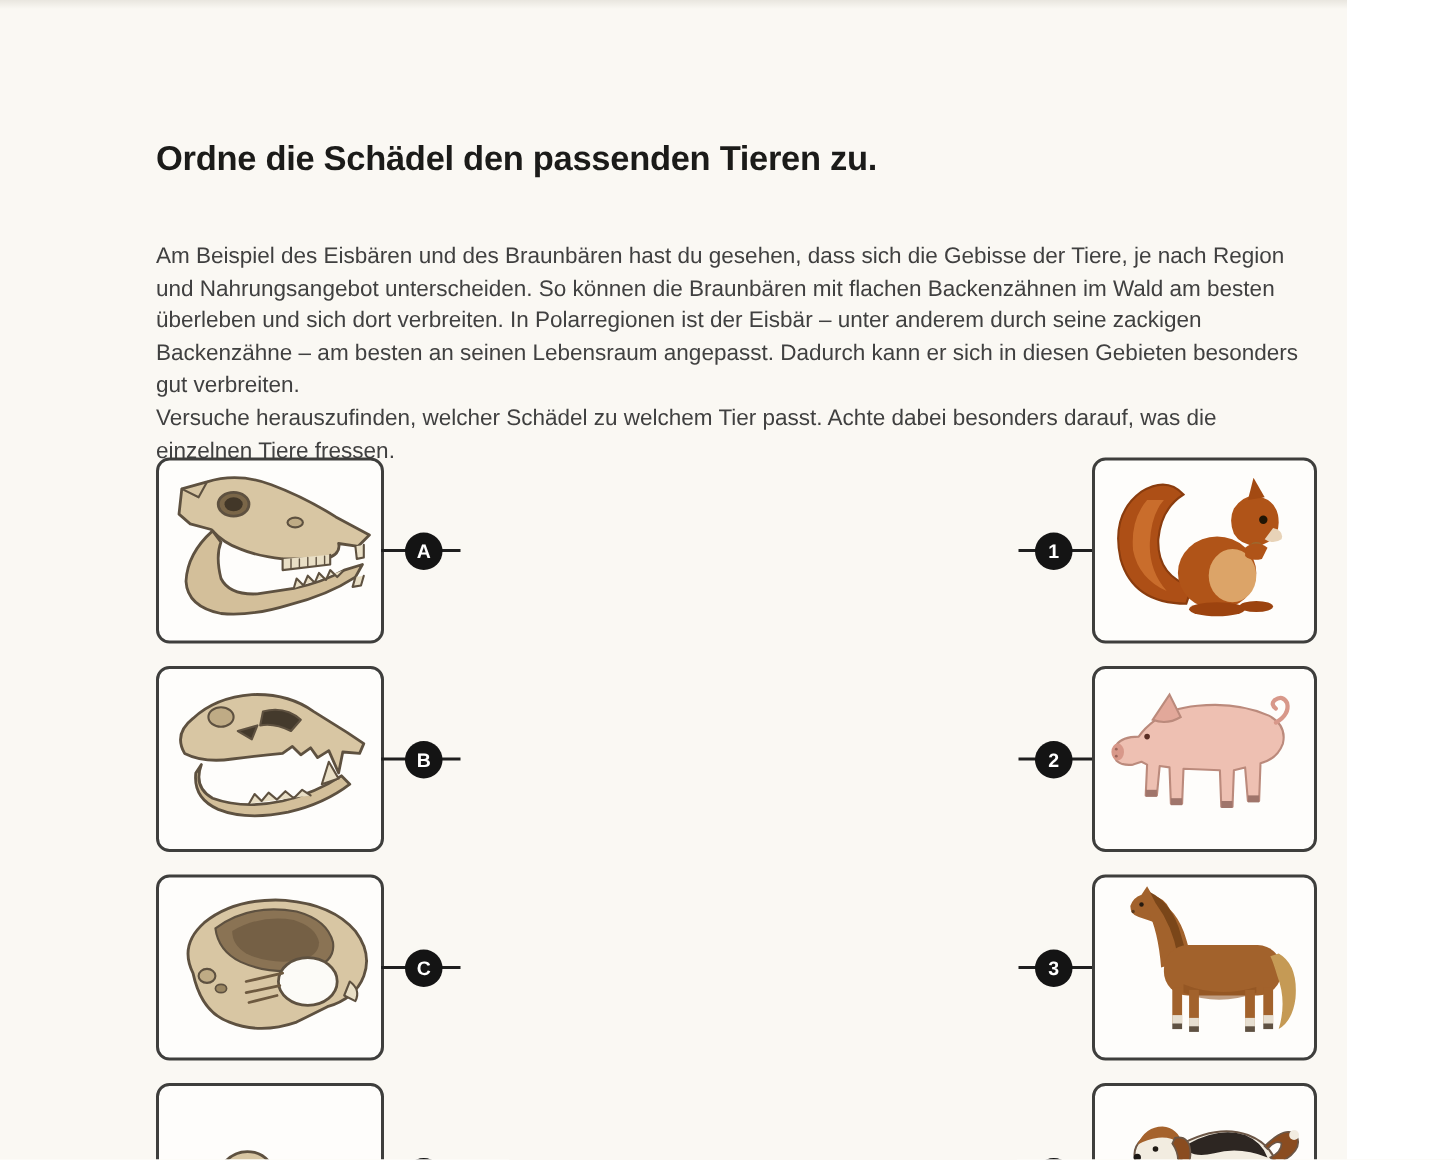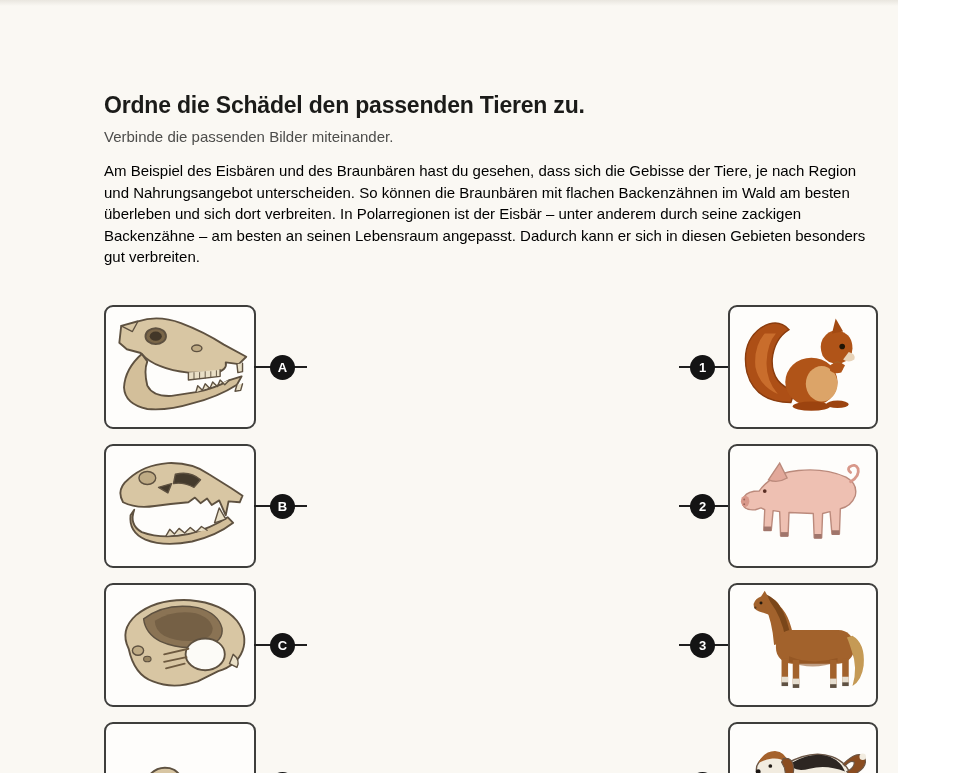--- a/index.html
+++ b/index.html
@@ -7,21 +7,21 @@
     position:relative;width:898px;height:773px;overflow:hidden;
     background:#faf8f3;font-family:"Liberation Sans",sans-serif;
   }
   .top-edge{position:absolute;top:0;left:0;right:0;height:6px;
     background:linear-gradient(#e9e6df,#faf8f3);}
   .page-title{position:absolute;left:104px;top:92px;margin:0;
     font-size:23px;font-weight:700;color:#1b1b19;letter-spacing:-0.2px;}
   .subtitle{position:absolute;left:104px;top:128px;margin:0;
     font-size:15px;color:#4d4d4b;}
   .intro{position:absolute;left:104px;top:160px;width:766px;
-    font-size:15px;line-height:21.6px;color:#000000;}
+    font-size:15px;line-height:21.6px;color:#404040;}
   .intro p{margin:0;}
   .img-box{
     position:absolute;width:152px;height:124px;box-sizing:border-box;
     background:#fefdfb;border:2px solid #3e3e3c;border-radius:9px;
     display:flex;align-items:center;justify-content:center;overflow:hidden;
   }
   .img-box.right{width:150px;}
   .conn{position:absolute;height:2px;background:#1f1f1f;}
   .node{
     position:absolute;width:25px;height:25px;border-radius:50%;
@@ -31,24 +31,24 @@
   }
   svg{display:block;}
 </style>
 </head>
 <body>
 
 <div class="page">
   <div class="top-edge"></div>
 
   <h1 class="page-title">Ordne die Schädel den passenden Tieren zu.</h1>
-  <p class="subtitle">Verbinde die passenden Bilder miteinander.</p>
 
   <div class="intro">
     <p>Am Beispiel des Eisbären und des Braunbären hast du gesehen, dass sich die Gebisse der Tiere, je nach Region und Nahrungsangebot unterscheiden. So können die Braunbären mit flachen Backenzähnen im Wald am besten überleben und sich dort verbreiten. In Polarregionen ist der Eisbär – unter anderem durch seine zackigen Backenzähne – am besten an seinen Lebensraum angepasst. Dadurch kann er sich in diesen Gebieten besonders gut verbreiten.</p>
+    <p>Versuche herauszufinden, welcher Schädel zu welchem Tier passt. Achte dabei besonders darauf, was die einzelnen Tiere fressen.</p>
   </div>
 
   <div class="img-box" style="left:104px;top:305px;">
     <svg width="142" height="112" viewBox="0 0 150 120">
       <g stroke="#5e5140" stroke-width="2" stroke-linejoin="round" stroke-linecap="round">
         <path d="M10 34 L12 16 L30 11 Q52 4 76 13 Q100 22 122 36 L146 49 L138 57 L124 55 Q126 63 114 66 L84 66 Q66 64 54 59 Q42 55 33 45 L18 41 Z" fill="#d8c6a3"></path>
         <path d="M12 16 L24 22 L30 11" fill="none" stroke-width="1.5"></path>
         <ellipse cx="49" cy="27" rx="11" ry="8.5" fill="#7a6648"></ellipse>
         <ellipse cx="49" cy="27" rx="6.5" ry="5" fill="#423728" stroke="none"></ellipse>
         <ellipse cx="93" cy="40" rx="5.5" ry="3.5" fill="#bfab85" stroke-width="1.5"></ellipse>

